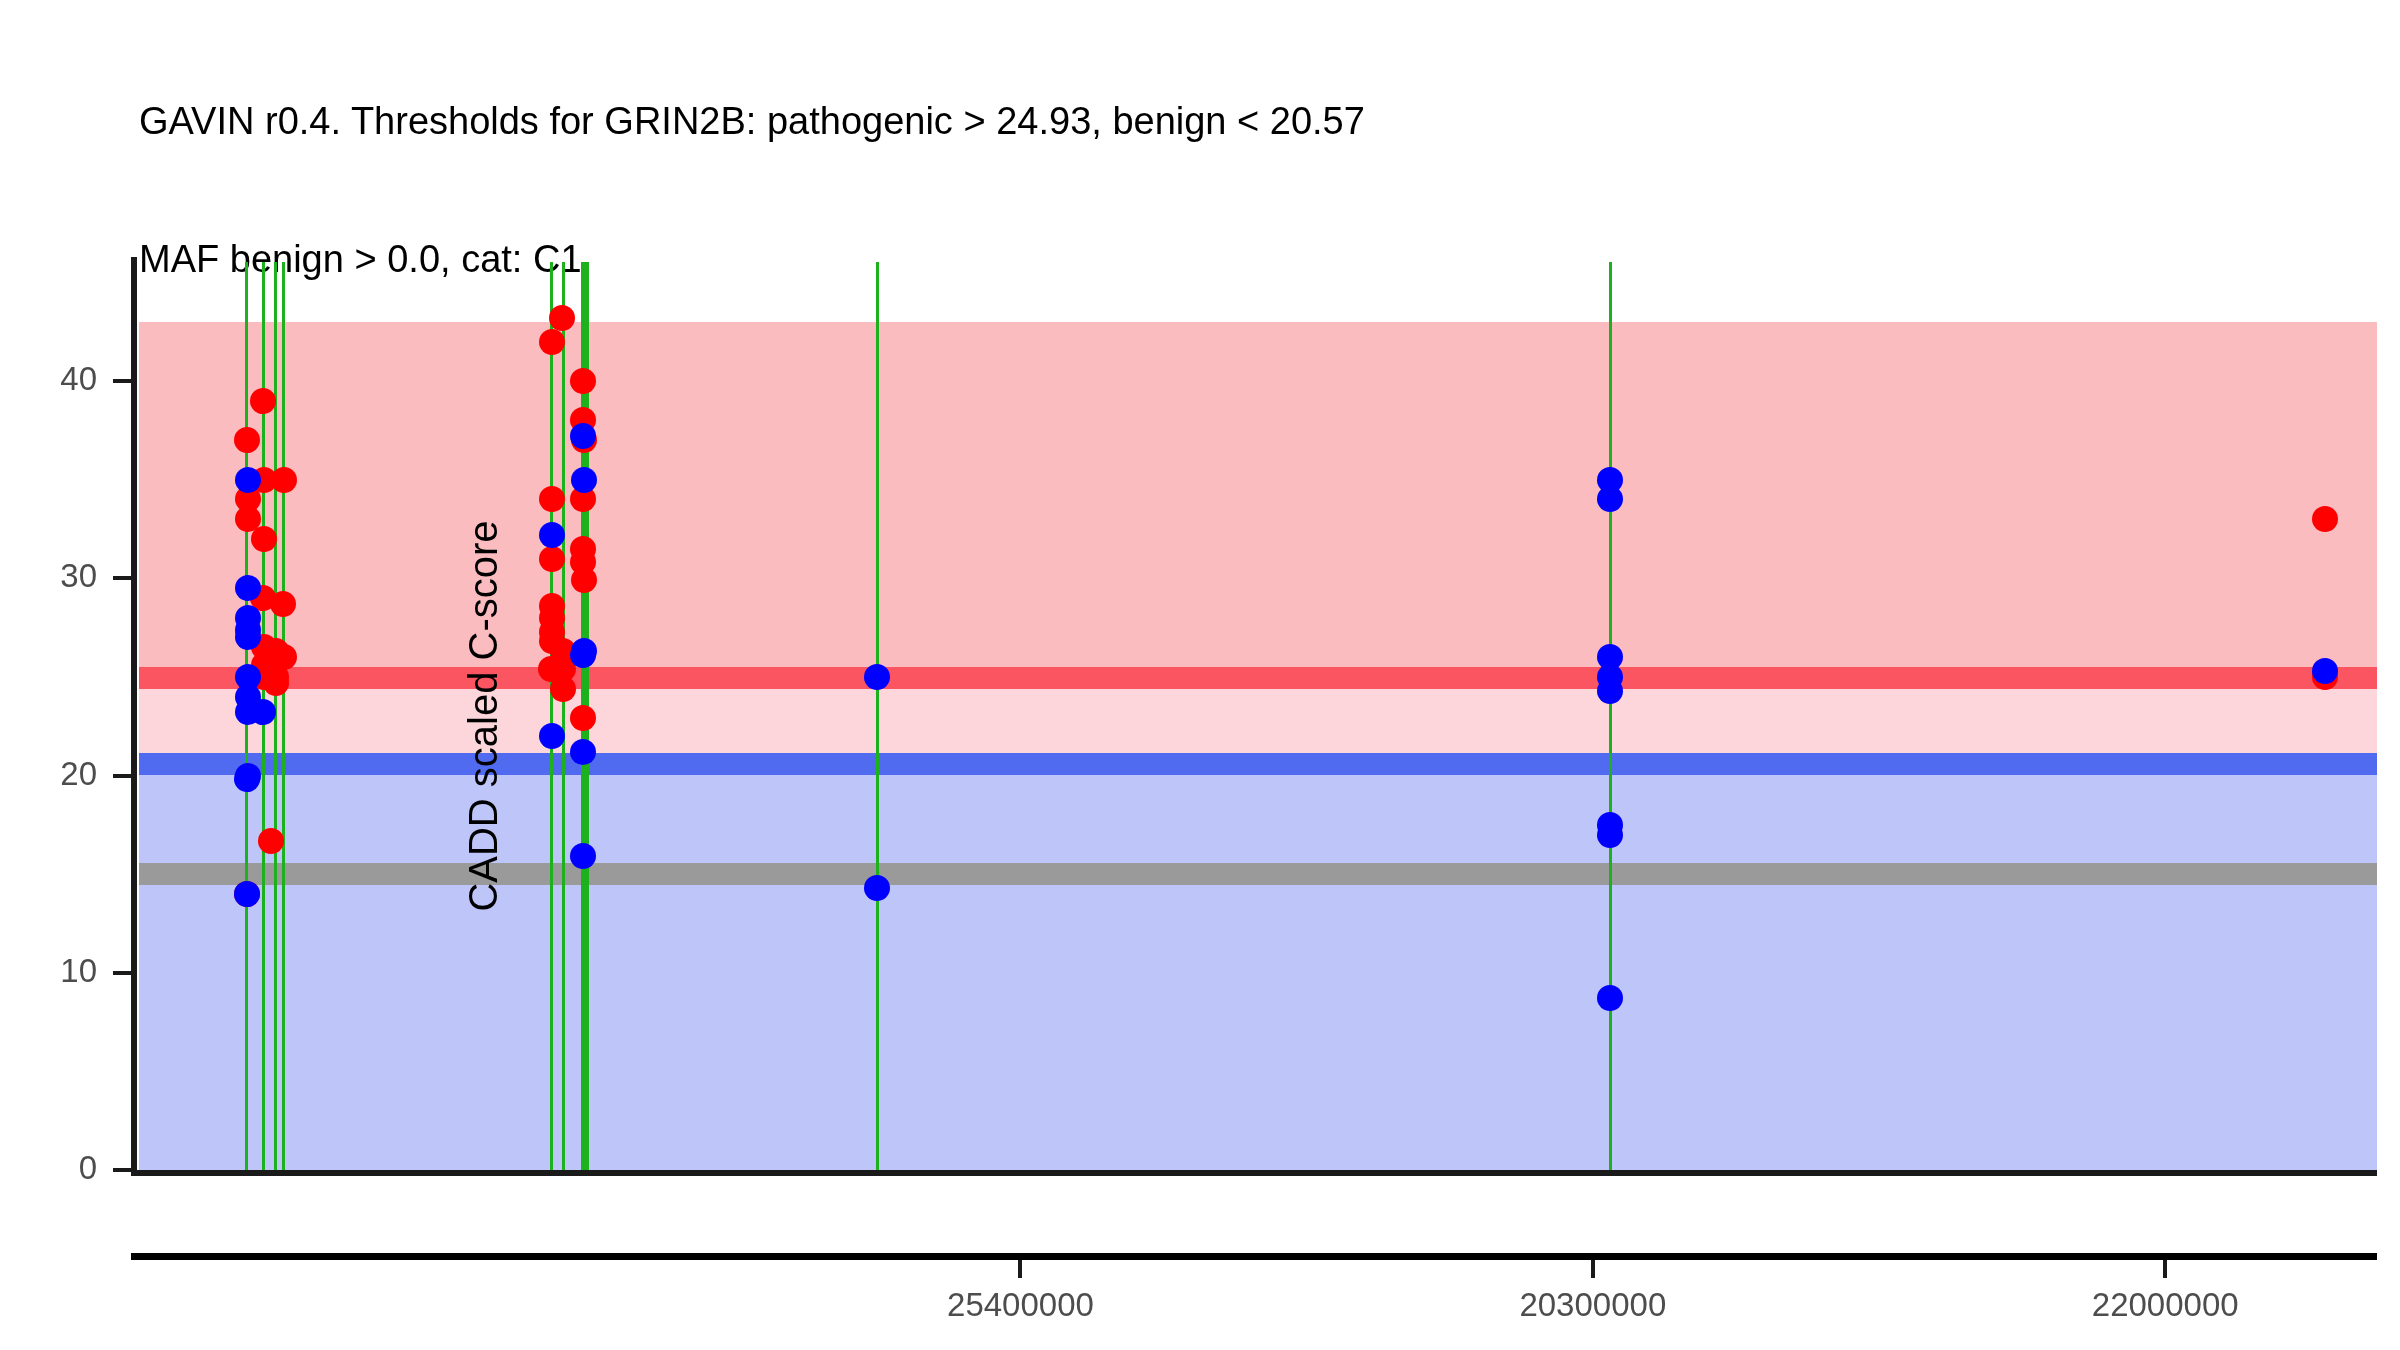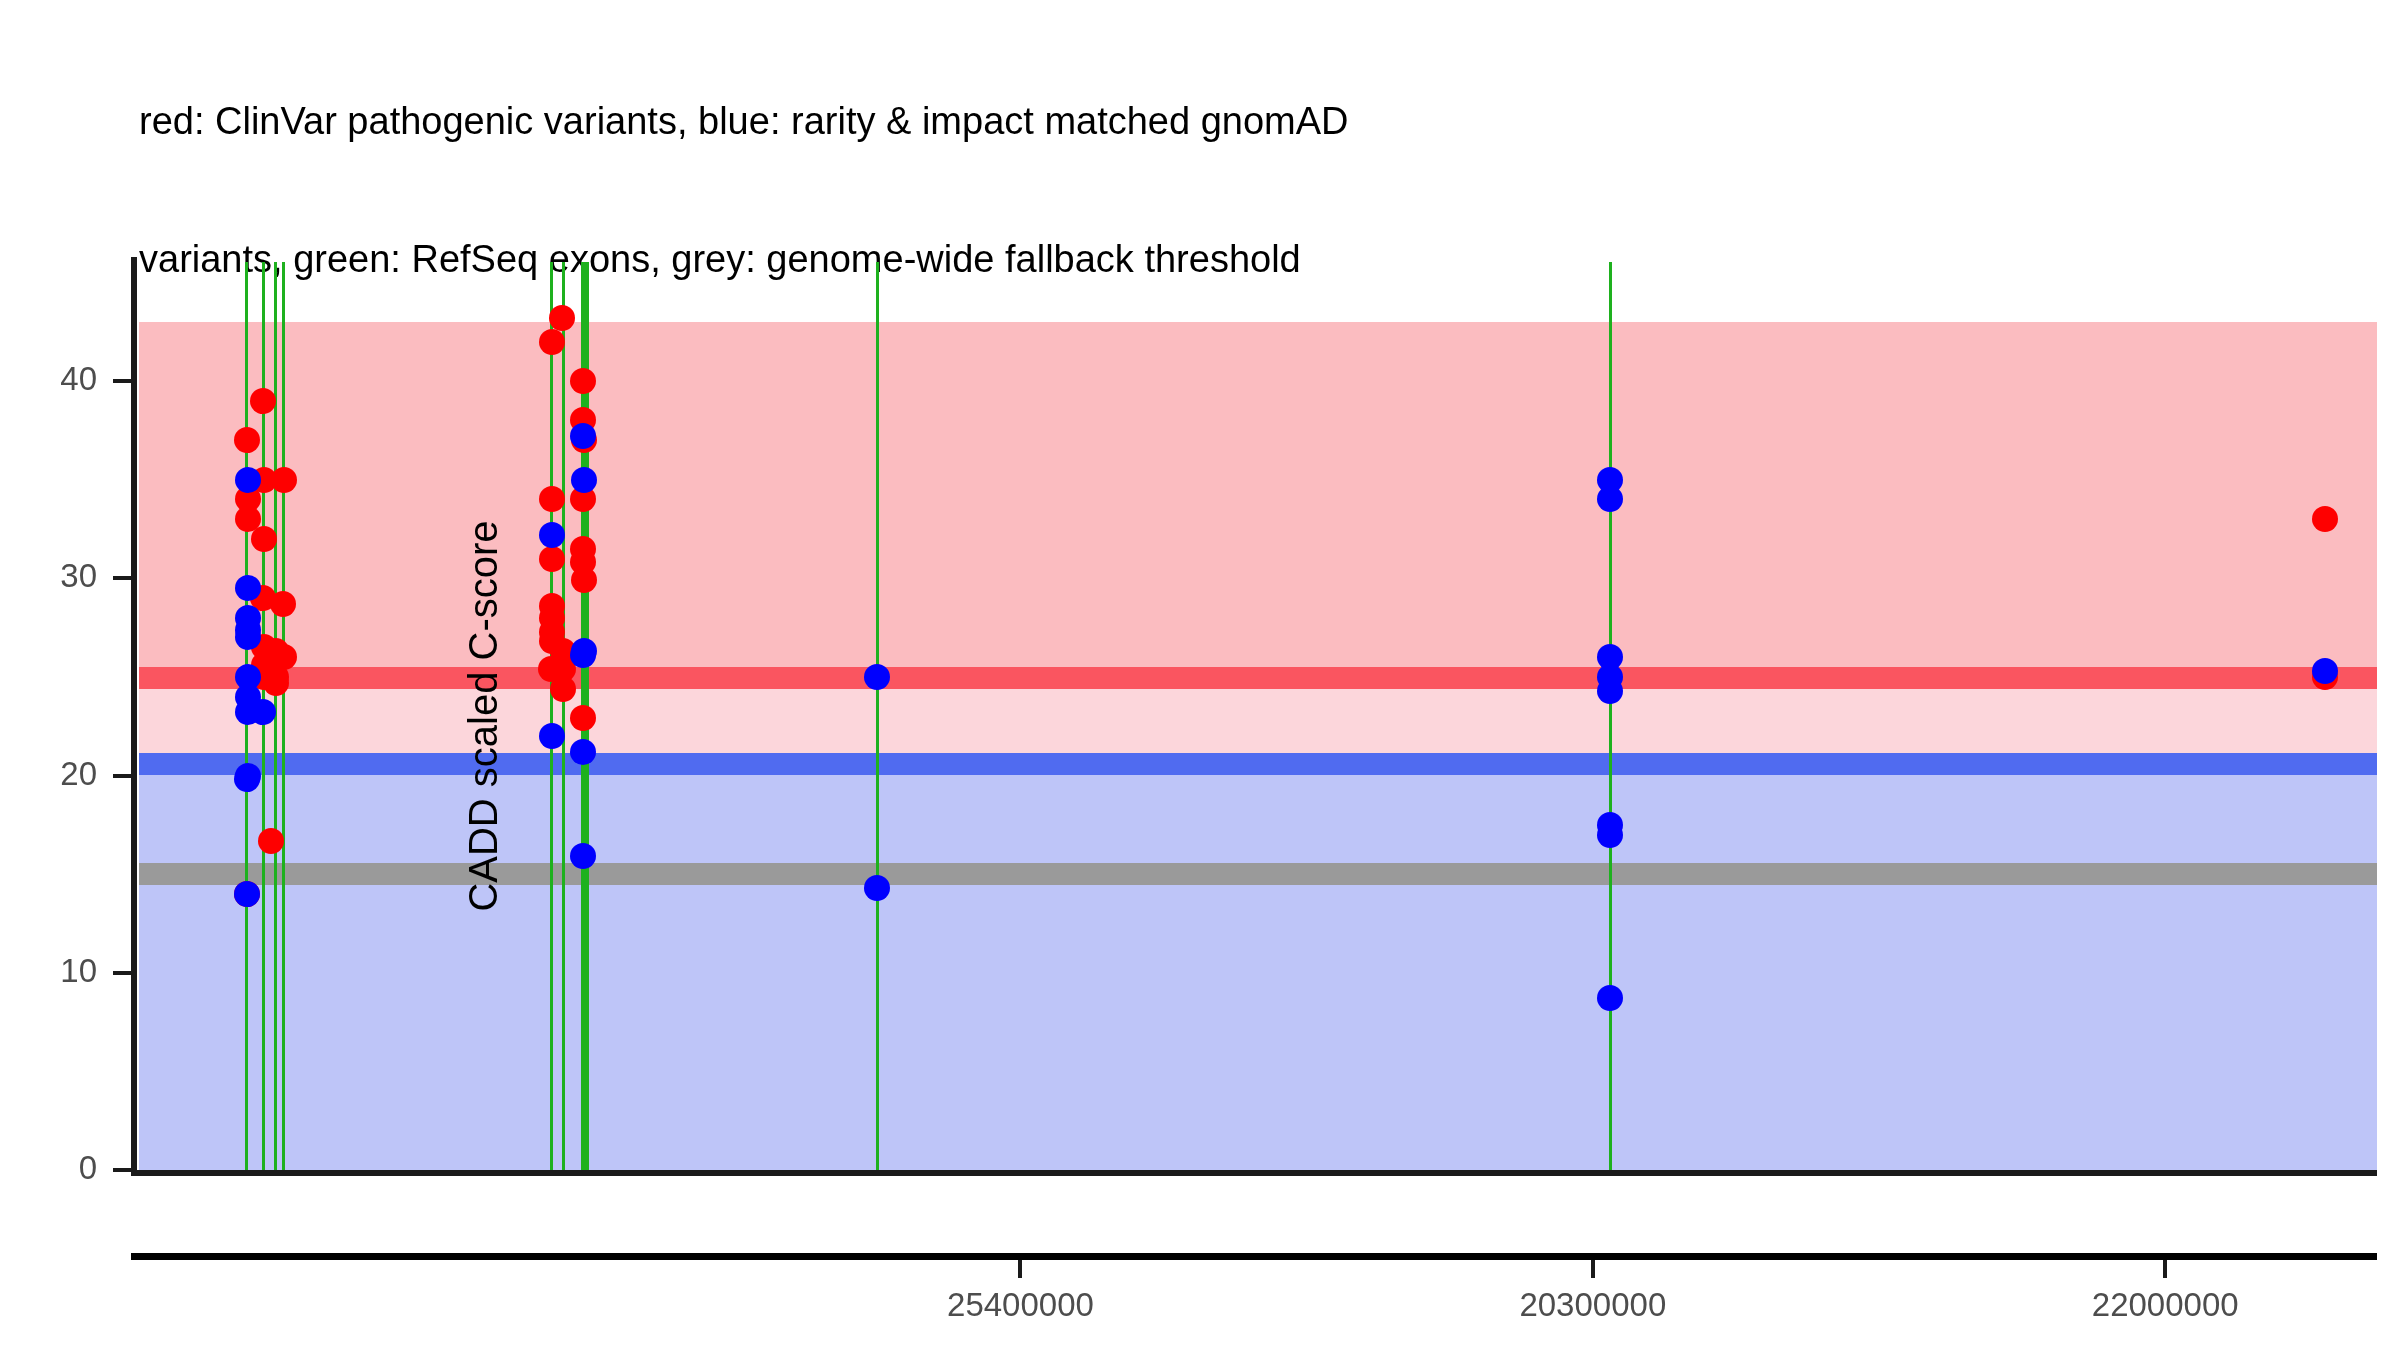--- a/index.html
+++ b/index.html
@@ -41,20 +41,22 @@
      transform-origin:0 0;transform:rotate(-90deg) translateX(-908px);
      display:flex;align-items:center;justify-content:center;
      font-size:40px;color:#000;}
 </style>
 </head>
 <body>
 
 <div id="root">
 
   <div id="title-block">
+    <span class="title-line">GAVIN r0.4. Thresholds for GRIN2B: pathogenic &gt; 24.93, benign &lt; 20.57</span>
+    <span class="title-line">MAF benign &gt; 0.0, cat: C1</span>
     <span class="title-line">red: ClinVar pathogenic variants, blue: rarity &amp; impact matched gnomAD</span>
     <span class="title-line">variants, green: RefSeq exons, grey: genome-wide fallback threshold</span>
   </div>
 
   <div id="plot">
 
     <div id="panel">
         <div class="band" style="top: 59.825px; height: 356.431px; background: rgb(251, 188, 192);"></div>
         <div class="band" style="top: 416.256px; height: 86.001px; background: rgb(252, 214, 219);"></div>
         <div class="band" style="top: 502.257px; height: 405.743px; background: rgb(190, 197, 248);"></div>

